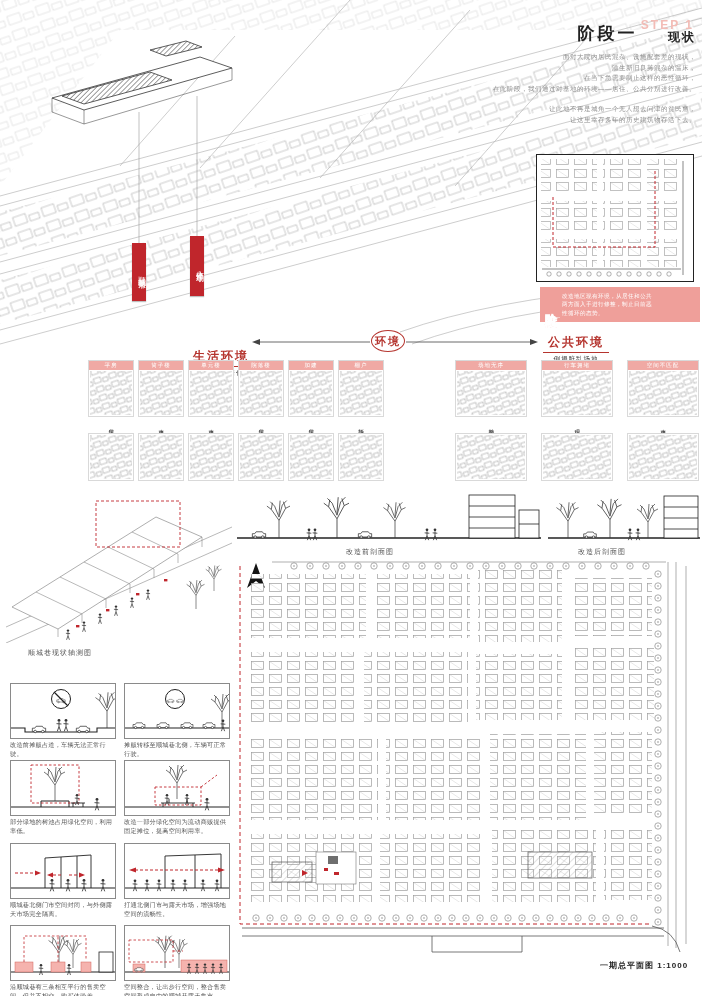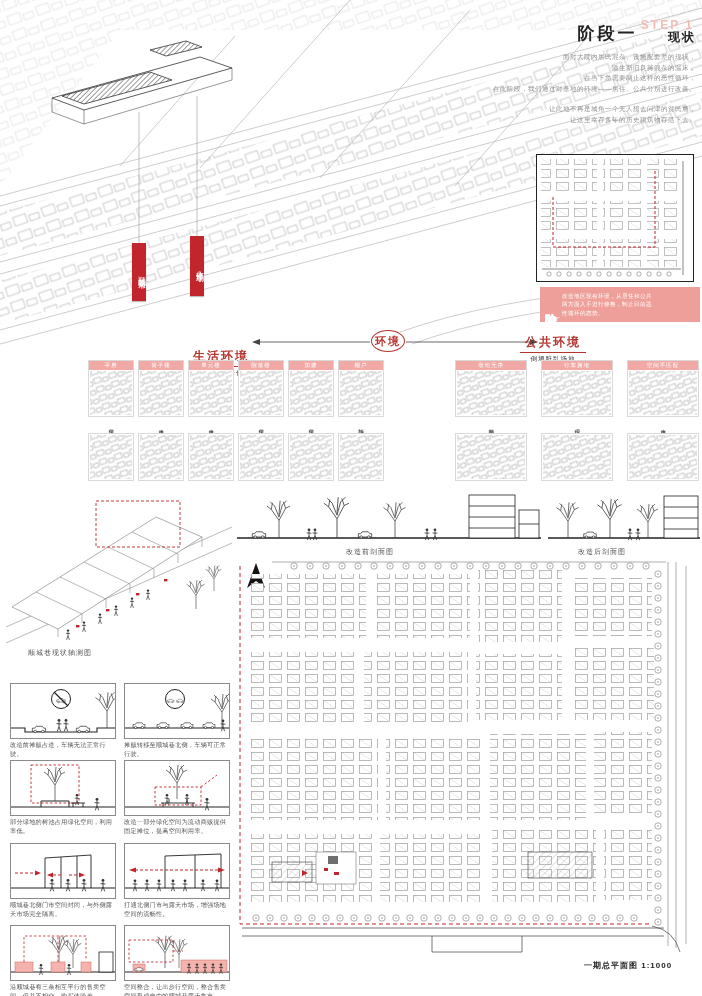--- a/index.html
+++ b/index.html
@@ -191,21 +191,21 @@
     </div>
   </div>
 
   <div class="env-title" style="left:188px;top:348px;width:66px">
     <div class="t">生活环境</div>
     <div class="s">老化破楼居住</div>
   </div>
   <div class="env-ellipse">
     <span>环境</span>
   </div>
-  <div class="env-title" style="left:520px;top:334px;width:66px">
+  <div class="env-title" style="left:543px;top:334px;width:66px">
     <div class="t">公共环境</div>
     <div class="s">倒塌脏乱场地</div>
   </div>
 
   <svg class="abs" style="left:252px;top:337px" width="118" height="10" viewBox="0 0 118 10">
     <line x1="7" y1="5" x2="118" y2="5" stroke="#444" stroke-width=".8"></line>
     <polygon points="0,5 8,2 8,8" fill="#444"></polygon>
   </svg>
   <svg class="abs" style="left:406px;top:337px" width="132" height="10" viewBox="0 0 132 10">
     <line x1="0" y1="5" x2="125" y2="5" stroke="#444" stroke-width=".8"></line>
@@ -546,21 +546,21 @@
 
     <g stroke="#555" stroke-width=".8" fill="none">
       <line x1="10" y1="372" x2="432" y2="372"></line>
       <line x1="10" y1="380" x2="432" y2="380"></line>
       <path d="M200,380 L200,396 L290,396 L290,380"></path>
       <path d="M420,370 Q442,374 448,396"></path>
     </g>
 
     <path d="M8,10 L8,368 L420,368" stroke="#c0262c" stroke-width="1" stroke-dasharray="4 3" fill="none"></path>
   </svg>
-  <div class="plan-cap" style="left:584px;top:960px">一期总平面图 1:1000</div>
+  <div class="plan-cap" style="left:600px;top:960px">一期总平面图 1:1000</div>
 
   <div class="panel" style="left:10px;top:683px">
     <div class="panel-box">
       <svg width="104" height="54" viewBox="0 0 104 54">
         <path d="M0,44 H14 L14,48 H86 L86,44 H104" stroke="#222" stroke-width="1.1" fill="none"></path>
         <use href="#car" transform="translate(28,47.5) scale(.95)"></use>
         <use href="#car" transform="translate(72,47.5) scale(.95)"></use>
         <use href="#person" transform="translate(48,44) scale(.95)"></use>
         <use href="#person" transform="translate(55,44) scale(.95)"></use>
         <use href="#tree" transform="translate(96,44) scale(1.05)"></use>

